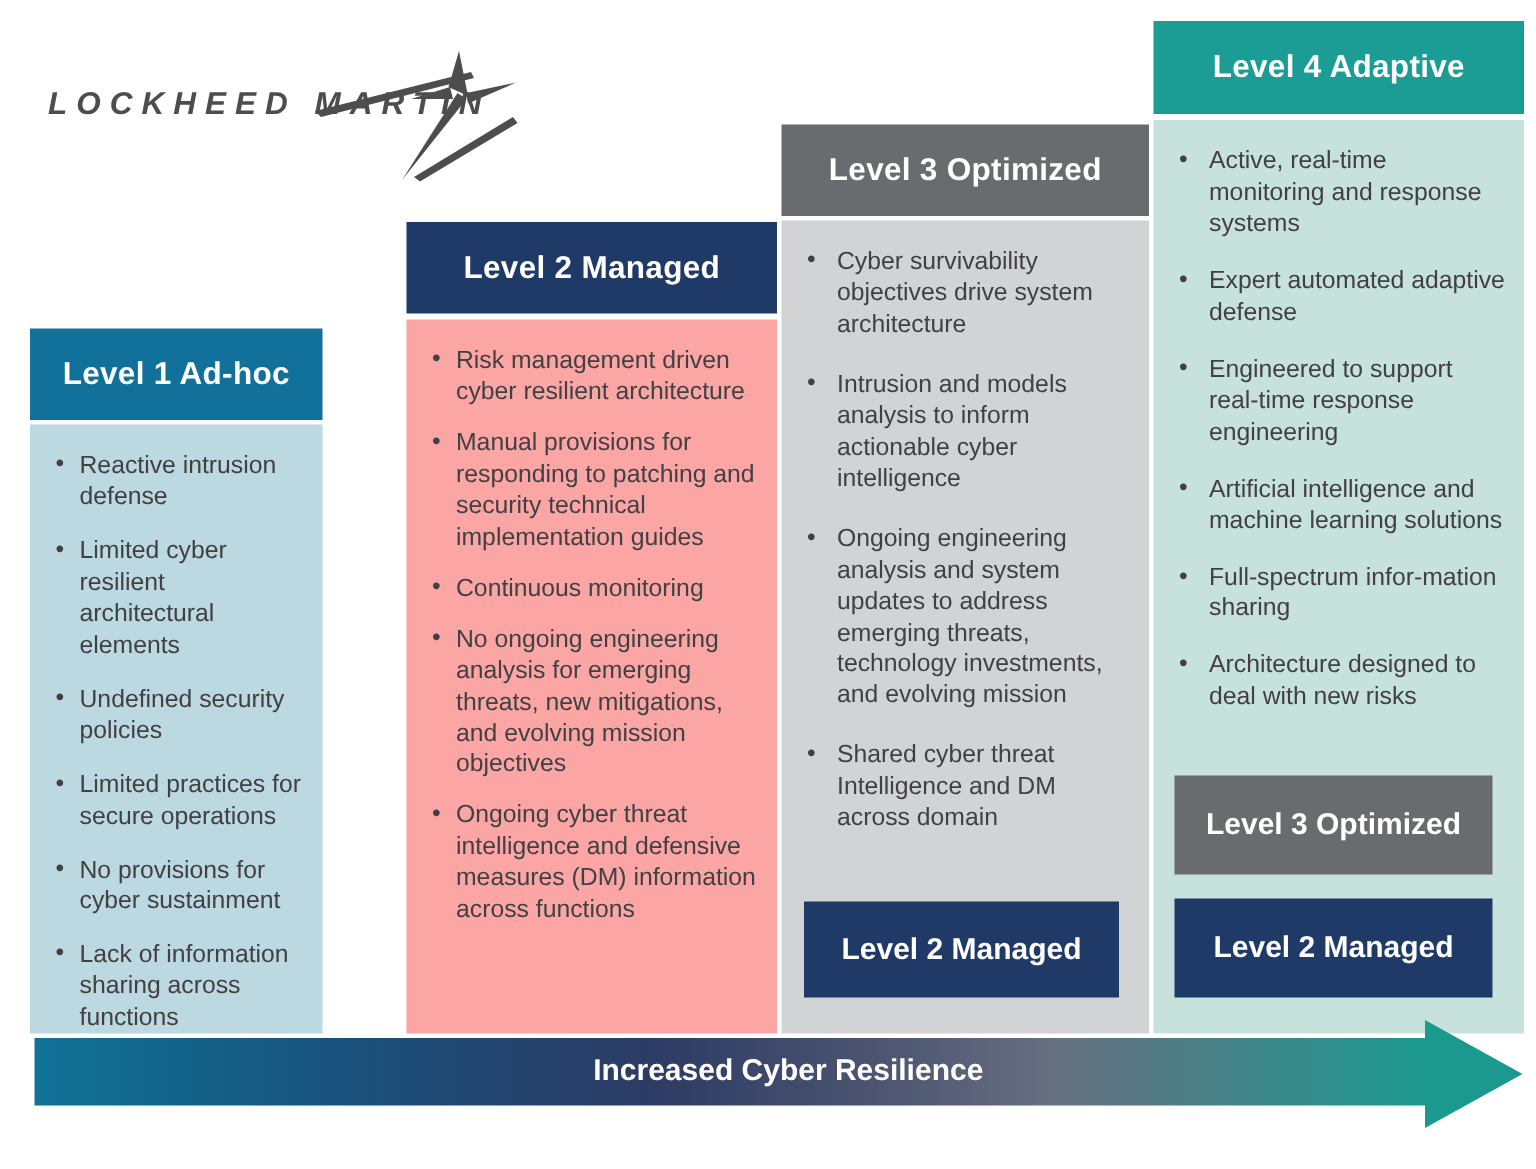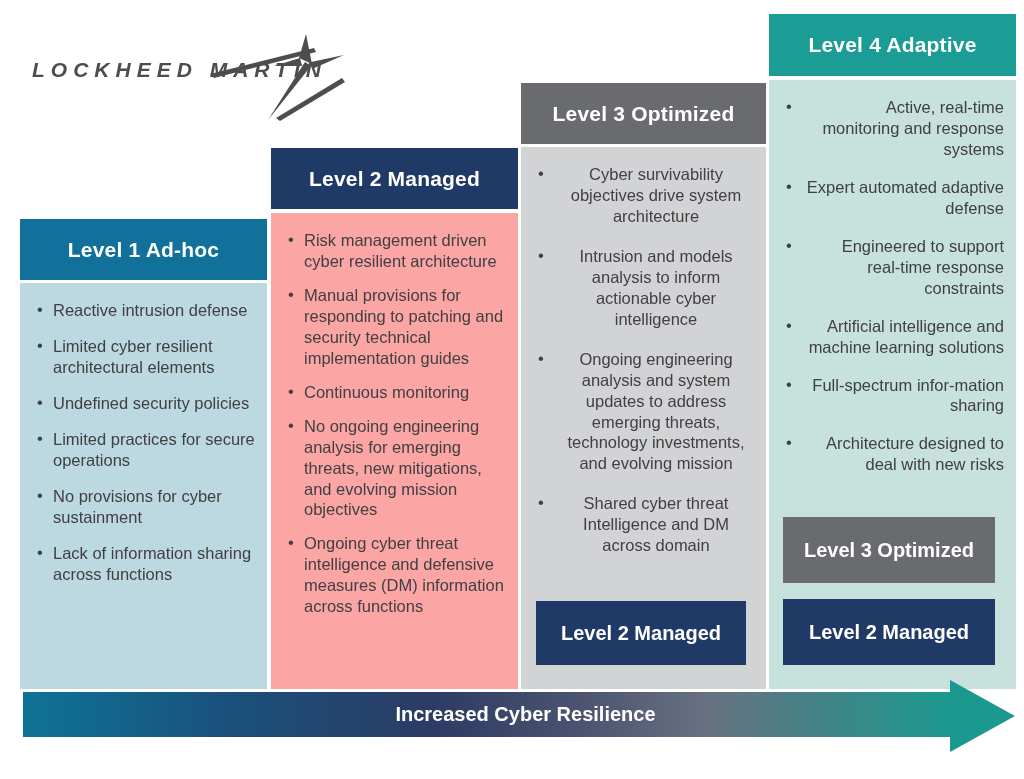--- a/index.html
+++ b/index.html
@@ -30,34 +30,34 @@
     color: #ffffff; font-size: 21px; font-weight: 600; letter-spacing: 0.2px;
   }
   .col-body { position: absolute; left: 0; right: 0; }
   .col-body ul { list-style: none; padding: 17px 12px 0 17px; }
   .col-body li {
     position: relative; padding-left: 16px;
     font-size: 16.5px; line-height: 1.27; color: #414042;
   }
   .col-body li::before { content: "\2022"; position: absolute; left: 0; top: -1px; }
 
-  .col1 { left: 20px;  top: 219px; width: 247px; height: 470px; }
+  .col1 { left: 20px;  top: 219px; width: 195px; height: 470px; }
   .col1 .col-header { height: 61px; }
   .col1 .col-body   { top: 64px; bottom: 0; }
   .col1 li { margin-bottom: 15px; }
 
   .col2 { left: 271px; top: 148px; width: 247px; height: 541px; }
   .col2 .col-header { height: 61px; }
   .col2 .col-body   { top: 65px; bottom: 0; }
   .col2 li { margin-bottom: 13px; }
 
   .col3 { left: 521px; top: 83px; width: 245px; height: 606px; }
   .col3 .col-header { height: 61px; }
   .col3 .col-body   { top: 64px; bottom: 0; }
-  .col3 li { margin-bottom: 19px; padding-left: 20px; text-align: center; }
+  .col3 li { margin-bottom: 19px; padding-left: 20px; }
 
   .col4 { left: 769px; top: 14px; width: 247px; height: 675px; }
   .col4 .col-header { height: 62px; }
   .col4 .col-body   { top: 66px; bottom: 0; }
   .col4 li { margin-bottom: 17px; padding-left: 20px; }
 
   
   .badge {
     position: absolute;
     display: flex; align-items: center; justify-content: center;
@@ -161,25 +161,25 @@
       <div class="badge badge-col3" style="background-color: rgb(32, 58, 104);">
         <span>Level 2 Managed</span>
       </div>
     </div>
   </div>
 
   <div class="col col4">
     <div class="col-header" style="background-color: rgb(27, 156, 148);">
       <span>Level 4 Adaptive</span>
     </div>
-    <div class="col-body" style="background-color: rgb(199, 225, 221); text-align: right;">
+    <div class="col-body" style="background-color: rgb(199, 225, 221);">
       <ul>
           <li>Active, real-time monitoring and response systems</li>
           <li>Expert automated adaptive defense</li>
-          <li>Engineered to support real-time response constraints</li>
+          <li>Engineered to support real-time response engineering</li>
           <li>Artificial intelligence and machine learning solutions</li>
           <li>Full-spectrum infor-mation sharing</li>
           <li>Architecture designed to deal with new risks</li>
         </ul>
       <div class="badge badge-col4-gray" style="background-color: rgb(106, 107, 110);">
         <span>Level 3 Optimized</span>
       </div>
       <div class="badge badge-col4-navy" style="background-color: rgb(32, 58, 104);">
         <span>Level 2 Managed</span>
       </div>

